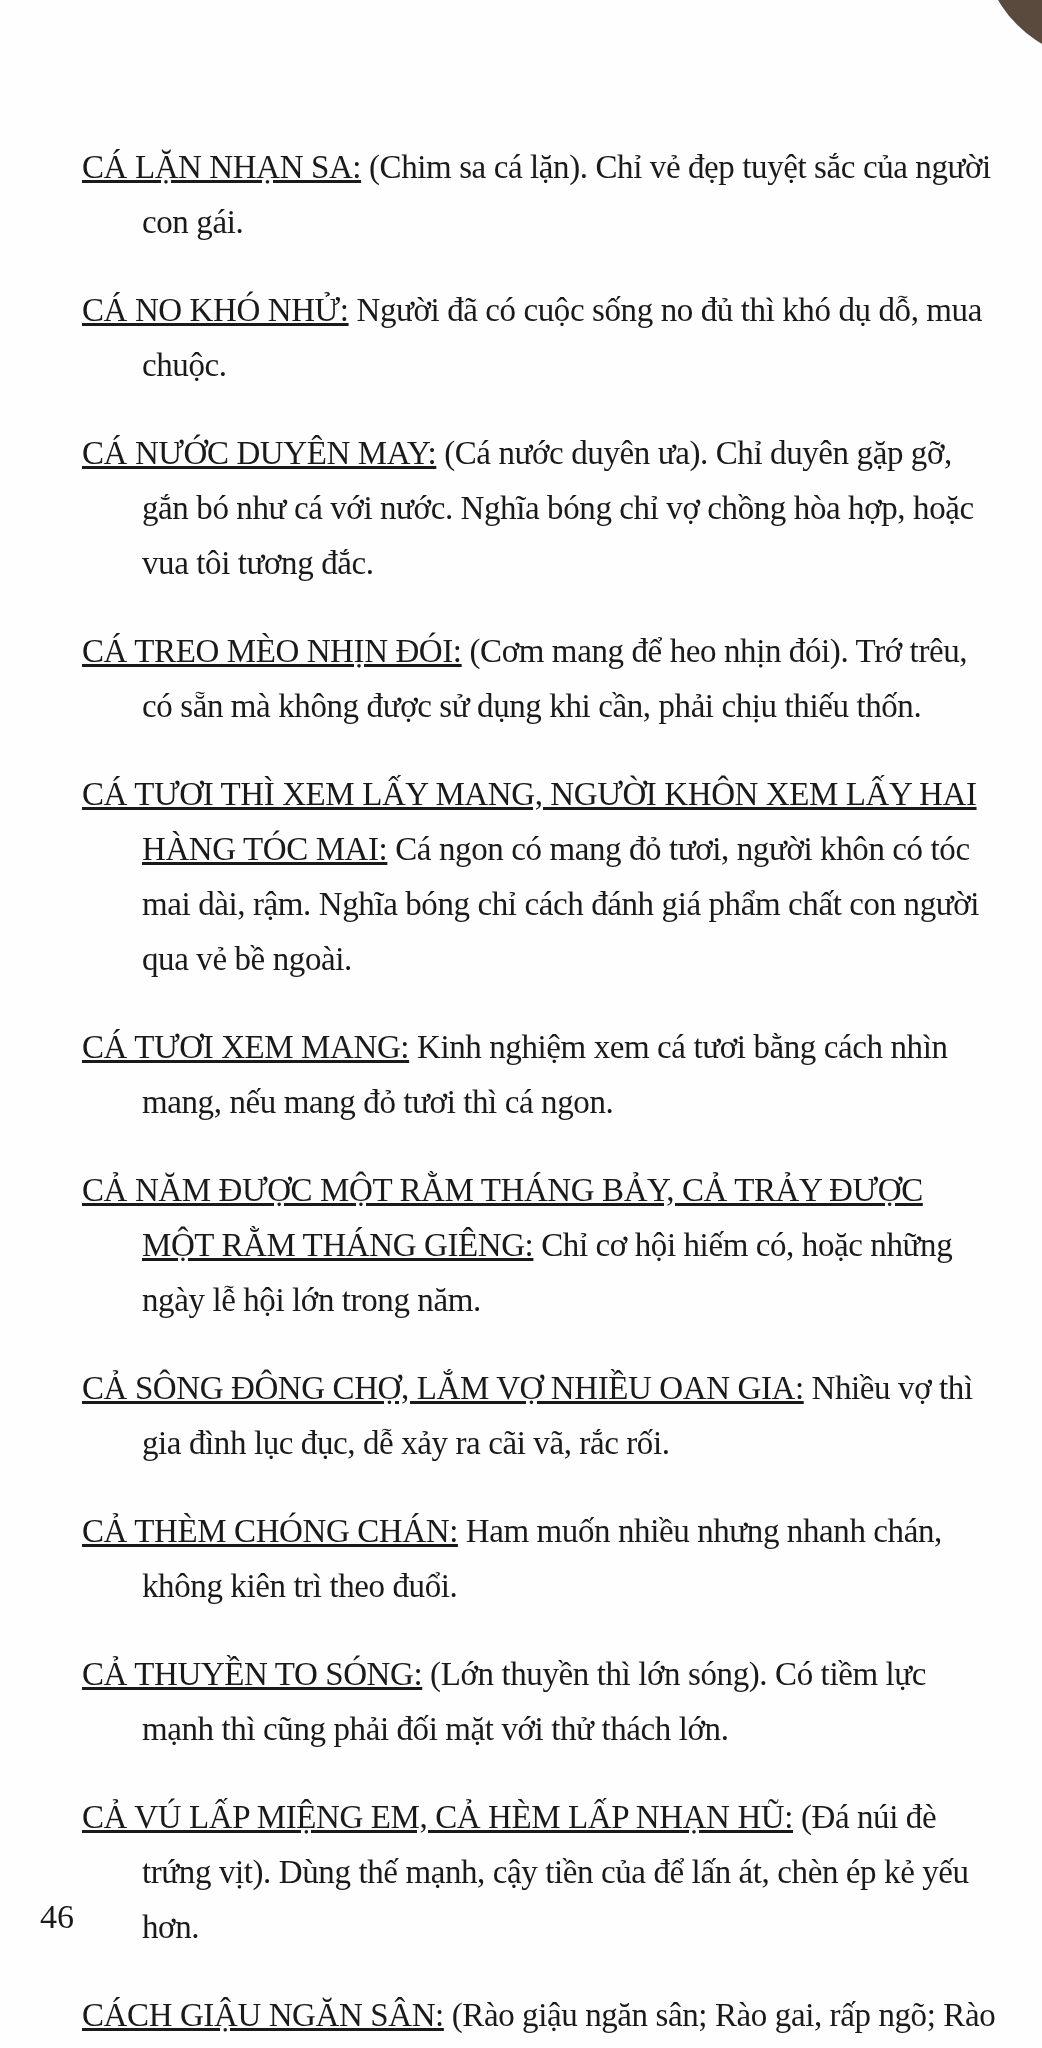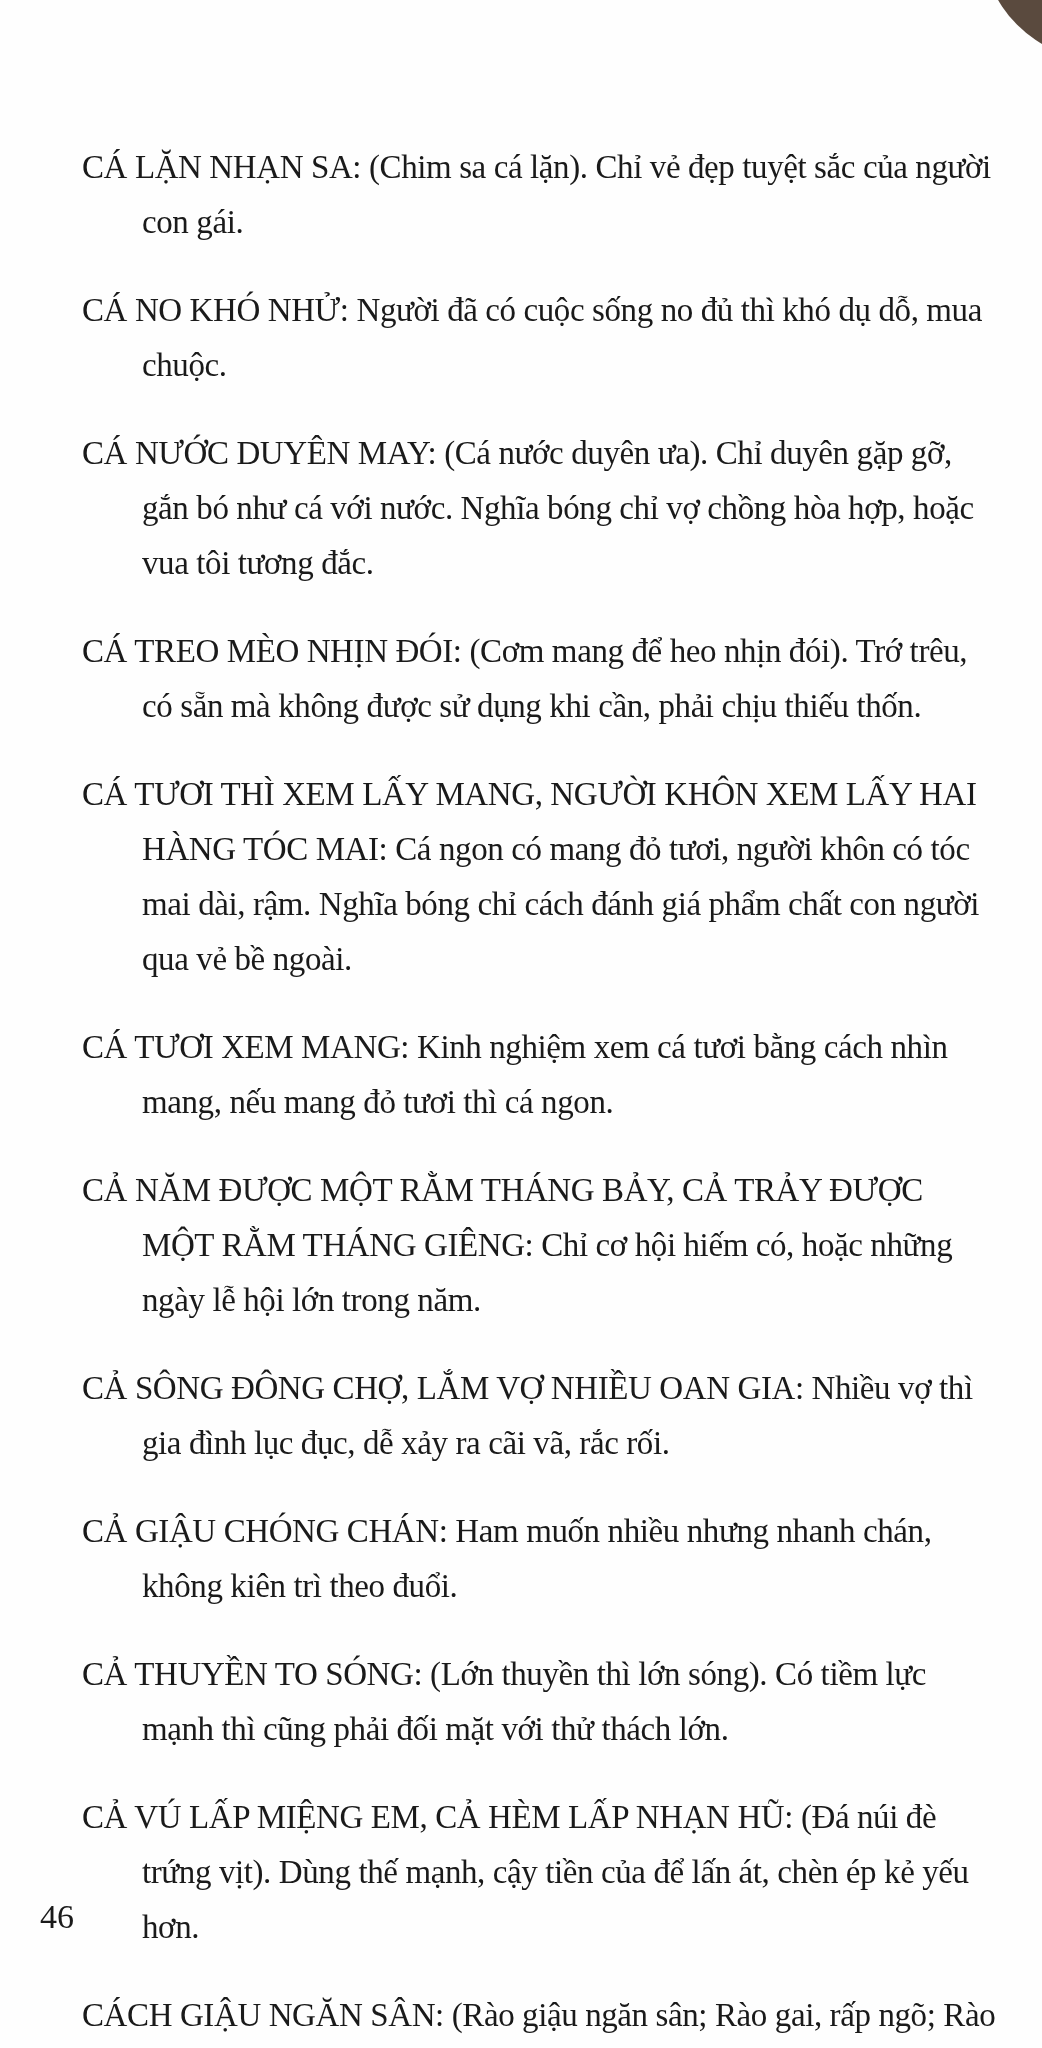--- a/index.html
+++ b/index.html
@@ -14,21 +14,21 @@
       background: #5a4a3e; border-bottom-left-radius: 100%;
     }
     .page { position: absolute; left: 82px; top: 140px; width: 920px; }
     .entry {
       font-size: 33px; line-height: 55px;
       padding-left: 60px; text-indent: -60px;
       margin-bottom: 10px;
       letter-spacing: -0.4px;
       transform-origin: left center;
     }
-    .term { font-stretch: condensed; }
+    .term { font-stretch: condensed; text-decoration: underline; }
     .alt { }
     .page-number {
       position: absolute; left: 40px; top: 1898px;
       font-size: 34px;
     }
   </style>
 </head>
 <body>
 
 <div class="corner"></div>
@@ -52,21 +52,21 @@
   <p class="entry">
     <span class="term">CÁ TƯƠI XEM MANG:</span><span> Kinh nghiệm xem cá tươi bằng cách nhìn mang, nếu mang đỏ tươi thì cá ngon.</span>
   </p>
   <p class="entry">
     <span class="term">CẢ NĂM ĐƯỢC MỘT RẰM THÁNG BẢY, CẢ TRẢY ĐƯỢC MỘT RẰM THÁNG GIÊNG:</span><span> Chỉ cơ hội hiếm có, hoặc những ngày lễ hội lớn trong năm.</span>
   </p>
   <p class="entry">
     <span class="term">CẢ SÔNG ĐÔNG CHỢ, LẮM VỢ NHIỀU OAN GIA:</span><span> Nhiều vợ thì gia đình lục đục, dễ xảy ra cãi vã, rắc rối.</span>
   </p>
   <p class="entry">
-    <span class="term">CẢ GIẬU CHÓNG CHÁN:</span><span> Ham muốn nhiều nhưng nhanh chán, không kiên trì theo đuổi.</span>
+    <span class="term">CẢ THÈM CHÓNG CHÁN:</span><span> Ham muốn nhiều nhưng nhanh chán, không kiên trì theo đuổi.</span>
   </p>
   <p class="entry">
     <span class="term">CẢ THUYỀN TO SÓNG:</span><span> (</span><span class="alt">Lớn thuyền thì lớn sóng</span><span>).</span><span> Có tiềm lực mạnh thì cũng phải đối mặt với thử thách lớn.</span>
   </p>
   <p class="entry">
     <span class="term">CẢ VÚ LẤP MIỆNG EM, CẢ HÈM LẤP NHẠN HŨ:</span><span> (</span><span class="alt">Đá núi đè trứng vịt</span><span>).</span><span> Dùng thế mạnh, cậy tiền của để lấn át, chèn ép kẻ yếu hơn.</span>
   </p>
   <p class="entry">
     <span class="term">CÁCH GIẬU NGĂN SÂN:</span><span> (</span><span class="alt">Rào giậu ngăn sân; Rào gai, rấp ngõ; Rào tường đón ngõ</span>
   </p>

